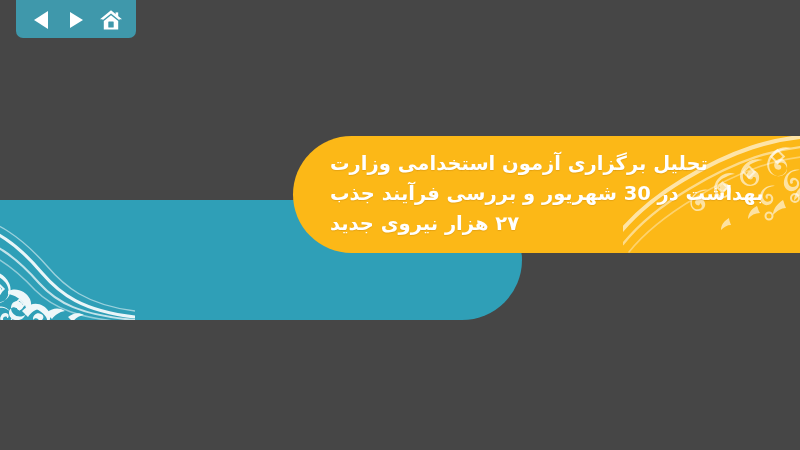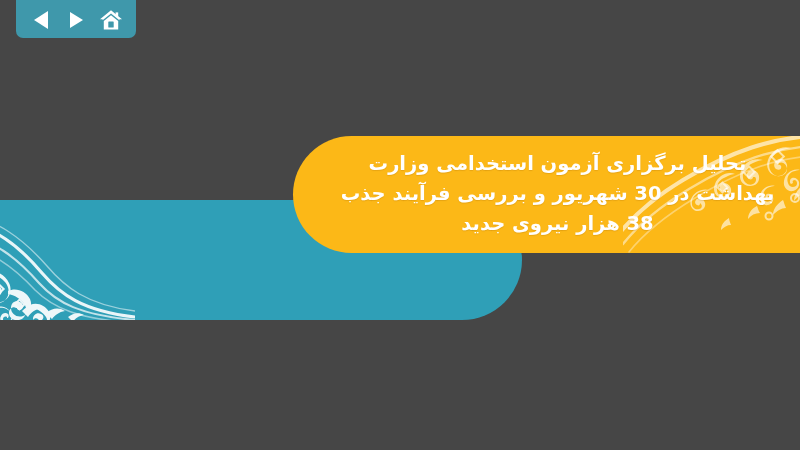--- a/index.html
+++ b/index.html
@@ -81,21 +81,21 @@
     width: 190px;
     height: 118px;
     pointer-events: none;
   }
   #headline {
     position: absolute;
     right: 28px;
     top: 50%;
     transform: translateY(-50%);
     width: 455px;
-    text-align: center;
+    text-align: left;
     direction: rtl;
     unicode-bidi: embed;
     color: #ffffff;
     font-size: 19.5px;
     font-weight: bold;
     line-height: 1.56;
     letter-spacing: 0;
     text-shadow: 0 1px 1px rgba(140,80,0,.18);
     z-index: 3;
   }
@@ -191,17 +191,17 @@
         <rect x="122" y="32" width="8" height="8" transform="rotate(45 126 36)"></rect>
         <rect x="96" y="48" width="7" height="7" transform="rotate(45 99.5 51.5)"></rect>
         <circle cx="172" cy="62" r="4"></circle>
         <circle cx="146" cy="80" r="3.5"></circle>
       </g>
     </svg>
 
     <div id="headline">
       <span class="ln">تحلیل برگزاری آزمون استخدامی وزارت</span>
       <span class="ln">بهداشت در 30 شهریور و بررسی فرآیند جذب</span>
-      <span class="ln">38 هزار نیروی جدید</span>
+      <span class="ln">۲۷ هزار نیروی جدید</span>
     </div>
   </div>
 
 </div>
 
 </body></html>

